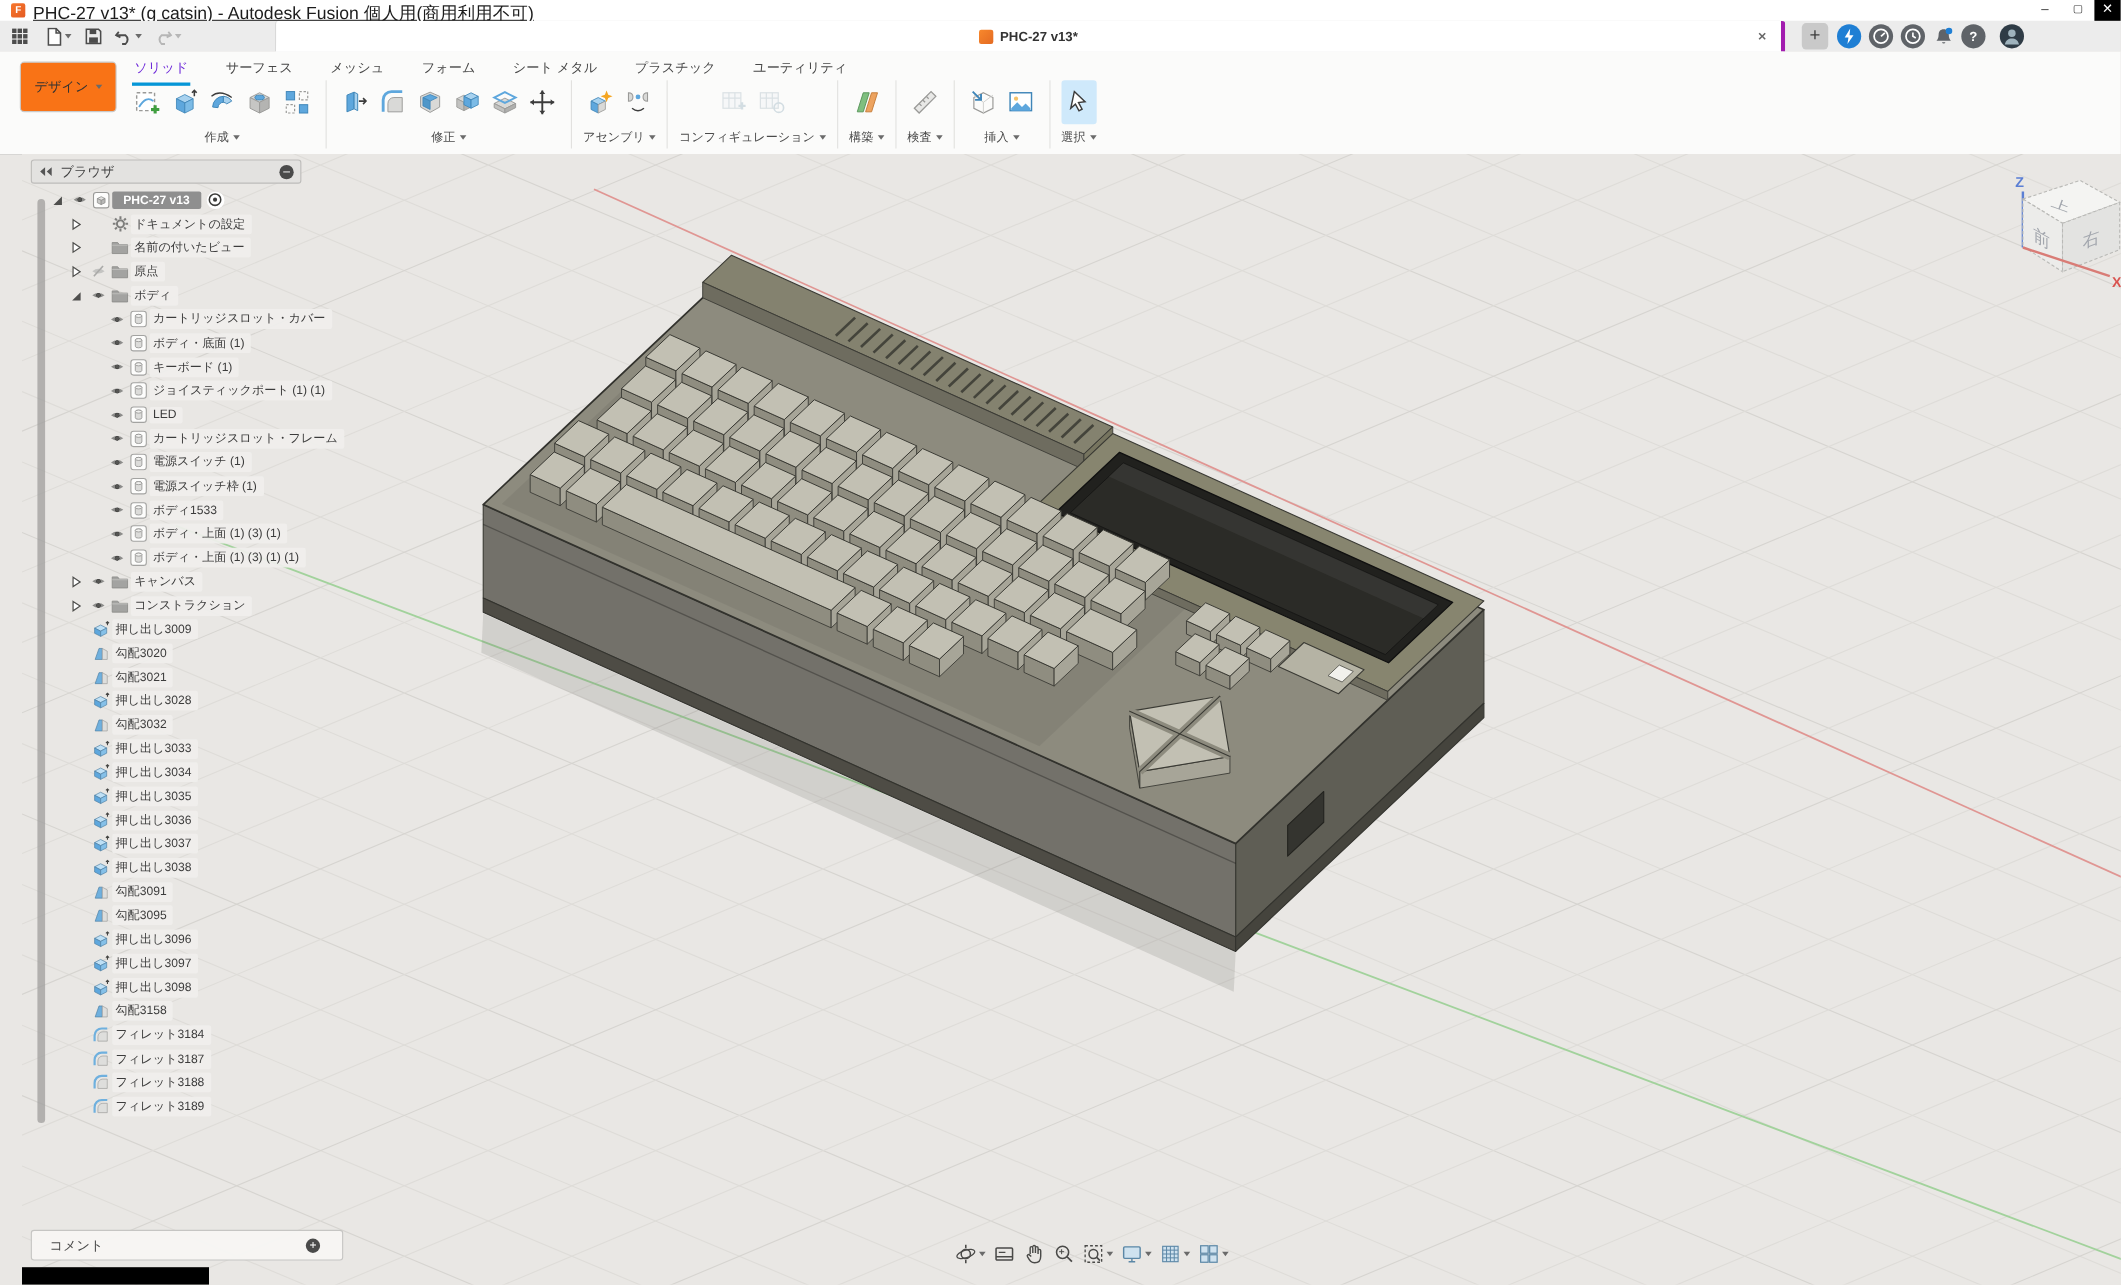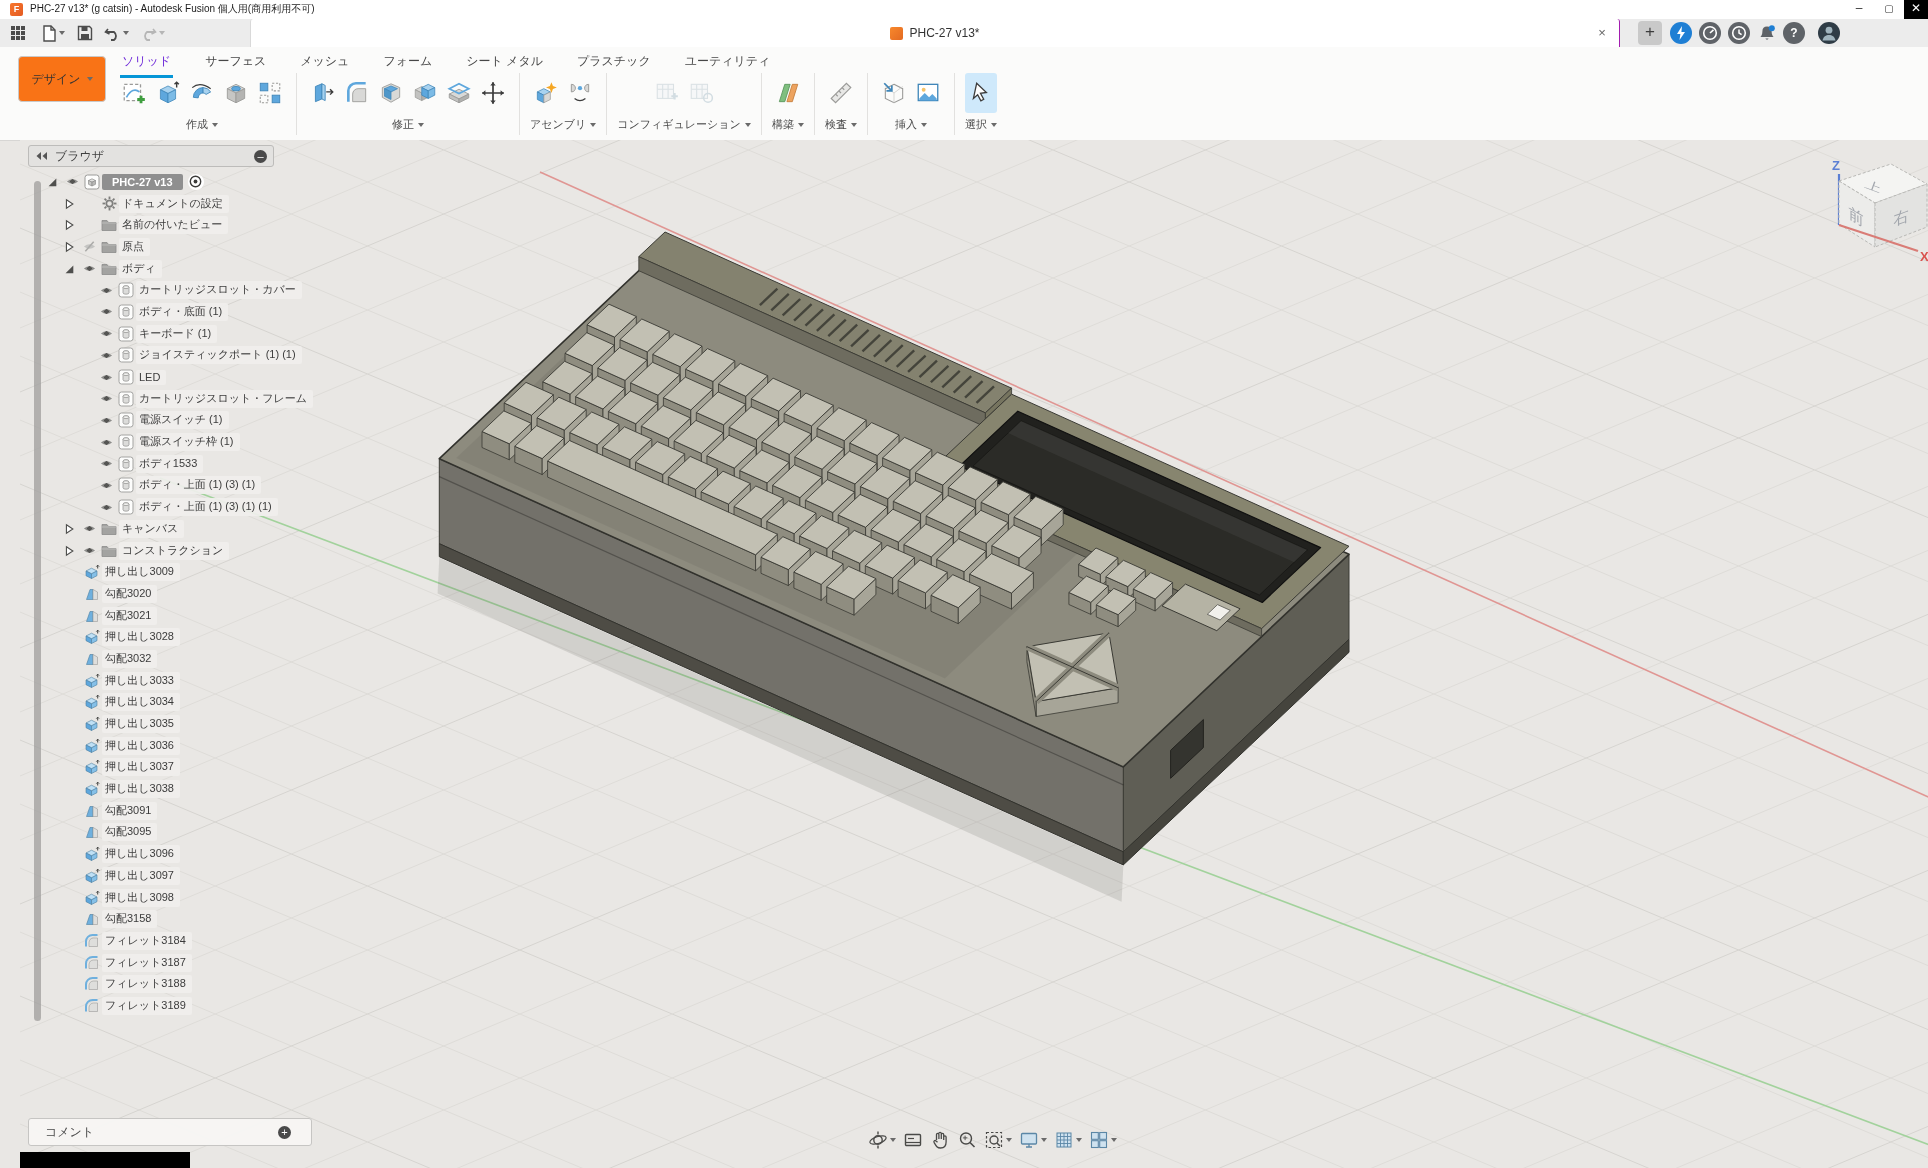--- a/index.html
+++ b/index.html
@@ -5,30 +5,30 @@
   html,body{margin:0;padding:0;}
   body{width:1928px;height:1168px;overflow:hidden;position:relative;
        font-family:"Liberation Sans","DejaVu Sans",sans-serif;
        -webkit-font-smoothing:antialiased;background:#e9e7e4;}
   .abs{position:absolute;}
   
   #titlebar{left:0;top:0;width:1928px;height:19px;background:#ffffff;border-bottom:1px solid #e3e3e3;}
   #titlebar .logo{position:absolute;left:10px;top:3px;width:13px;height:13px;border-radius:2px;
     background:linear-gradient(135deg,#f8762c,#e35b22);color:#fff;font-size:9px;font-weight:bold;
     text-align:center;line-height:13px;}
-  #titlebar .ttl{position:absolute;left:30px;top:2px;font-size:10px;color:#1c1c1c;}
+  #titlebar .ttl{position:absolute;left:30px;top:2px;font-size:16px;color:#1c1c1c;text-decoration:underline;}
   .wbtn{position:absolute;top:0;width:30px;height:19px;text-align:center;line-height:17px;font-size:12px;color:#333;}
   #win-close{background:#000;color:#fff;width:24px;}
   
   #qat{left:0;top:19px;width:1928px;height:28px;background:#ececec;}
   .qicon{position:absolute;top:3px;height:22px;display:flex;align-items:center;gap:2px;color:#4c4c4c;}
   .caret{width:0;height:0;border-left:3.5px solid transparent;border-right:3.5px solid transparent;border-top:4px solid #6a6a6a;display:inline-block;}
   .caret.dim{border-top-color:#b6b6b6;}
   #doc-tab{position:absolute;left:250px;top:0;width:1368px;height:28px;background:#fff;border-radius:3px 3px 0 0;
-    border-left:1px solid #d9d9d9;border-right:1px solid #a21caf;}
+    border-left:1px solid #d9d9d9;border-right:4px solid #a21caf;font-weight:bold;}
   #doc-tab .inner{position:absolute;left:0;right:0;top:0;bottom:0;display:flex;align-items:center;justify-content:center;gap:6px;}
   #doc-tab .dlogo{width:13px;height:13px;border-radius:2px;background:linear-gradient(135deg,#f8882c,#e36a22);}
   #doc-tab .dname{font-size:12px;color:#333;}
   #tab-close{position:absolute;right:8px;top:5px;width:18px;height:18px;color:#666;font-size:13px;text-align:center;line-height:18px;}
   #new-tab{position:absolute;left:1638px;top:2px;width:24px;height:24px;background:#c9c9c9;border-radius:4px;
     color:#3c3c3c;font-size:17px;text-align:center;line-height:22px;}
   .circ{position:absolute;top:3px;width:22px;height:22px;border-radius:50%;background:#5f6368;color:#fff;
     font-size:12px;text-align:center;line-height:22px;}
   
   #ribbon{left:0;top:47px;width:1928px;height:93px;background:#fbfbfa;border-bottom:1px solid #d7d6d4;}

